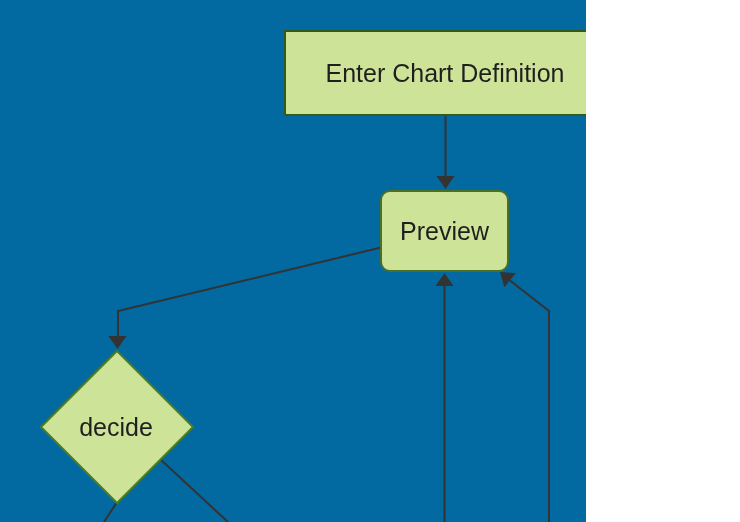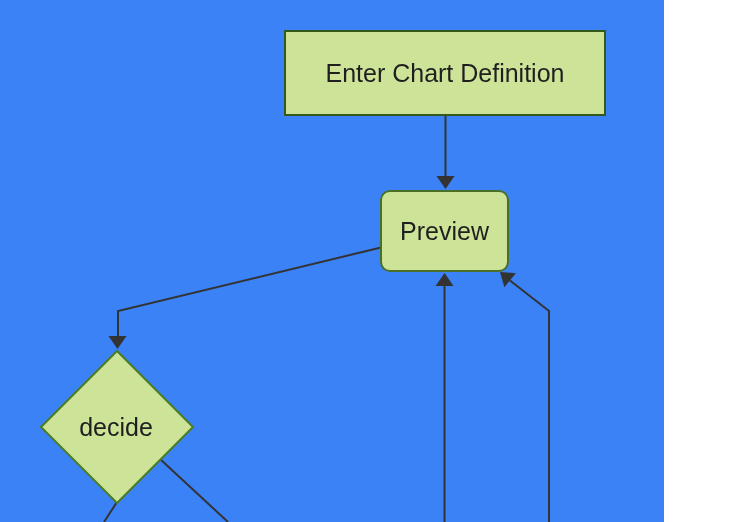--- a/index.html
+++ b/index.html
@@ -3,23 +3,23 @@
 <meta charset="utf-8">
 <style>
   html, body {
     margin: 0;
     padding: 0;
     background: #ffffff;
     font-family: "Liberation Sans", sans-serif;
   }
   .canvas {
     position: relative;
-    width: 664px;
+    width: 586px;
     height: 522px;
-    background: #3b82f6;
+    background: #0369a1;
     overflow: hidden;
   }
   svg { display: block; }
   .edge-line {
     fill: none;
     stroke-width: 2px;
   }
   .node-shape {
     stroke-width: 2px;
   }

